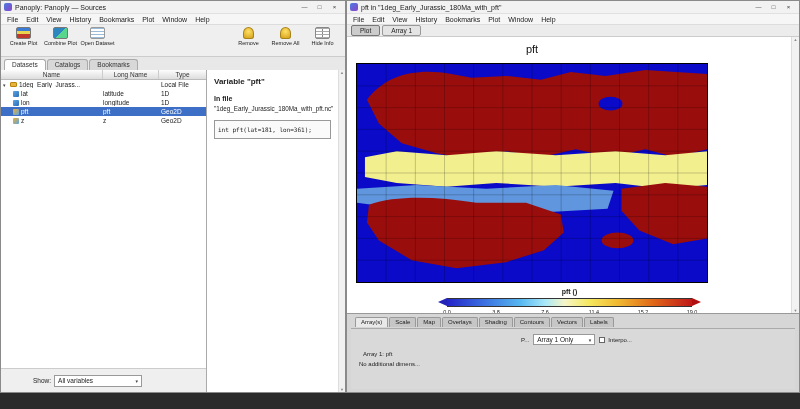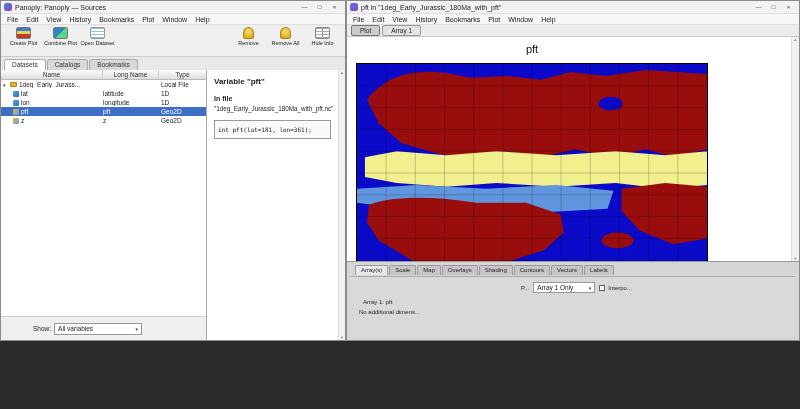--- a/index.html
+++ b/index.html
@@ -1,19 +1,19 @@
 <!DOCTYPE html>
 <html><head>
 <meta charset="utf-8">
 <style>
   * { margin:0; padding:0; box-sizing:border-box; }
   html,body { width:800px; height:409px; }
   body { position:relative; font-family:"Liberation Sans", sans-serif; background:#2b2b2b; overflow:hidden; color:#222; }
 
-  .win { position:absolute; top:0; height:341px; background:#f0f0f0; border:1px solid #8a8a8a; display:flex; flex-direction:column;justify-content:center; }
+  .win { position:absolute; top:0; height:393px; background:#f0f0f0; border:1px solid #8a8a8a; display:flex; flex-direction:column;justify-content:center; }
   #win-left { left:0; width:346px; }
   #win-right { left:346px; width:454px; }
 
   .titlebar { flex:0 0 13px; display:flex; align-items:center; gap:3px; padding:0 3px; background:#f2f2f2; font-size:7px; border-bottom:1px solid #e0e0e0; white-space:nowrap; overflow:hidden; }
   .app-icon { width:8px; height:8px; border-radius:2px; background:linear-gradient(135deg,#4a7de0,#8b44c9); flex:0 0 8px; }
   .win-controls { margin-left:auto; display:flex; flex:0 0 auto; }
   .win-btn { width:15px; height:11px; display:flex; align-items:center; justify-content:center; font-size:6px; color:#333; }
 
   .menubar { flex:0 0 11px; display:flex; align-items:center; background:#f6f6f6; font-size:7px; border-bottom:1px solid #ddd; padding-left:2px; }
   .menu-item { padding:0 4px; }

